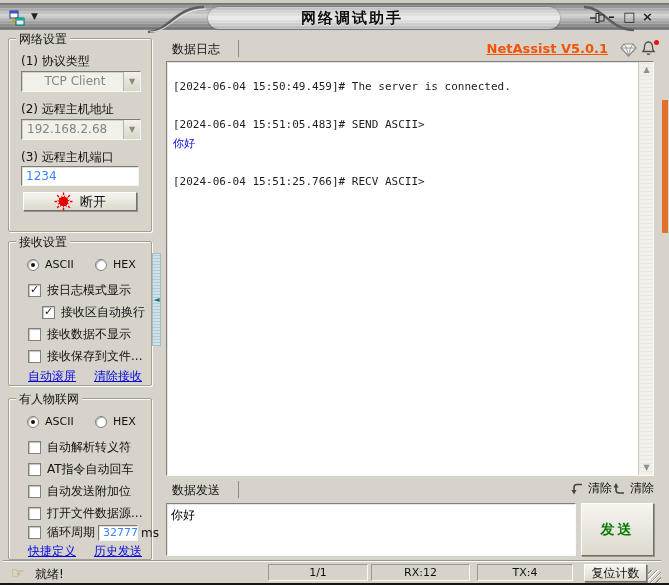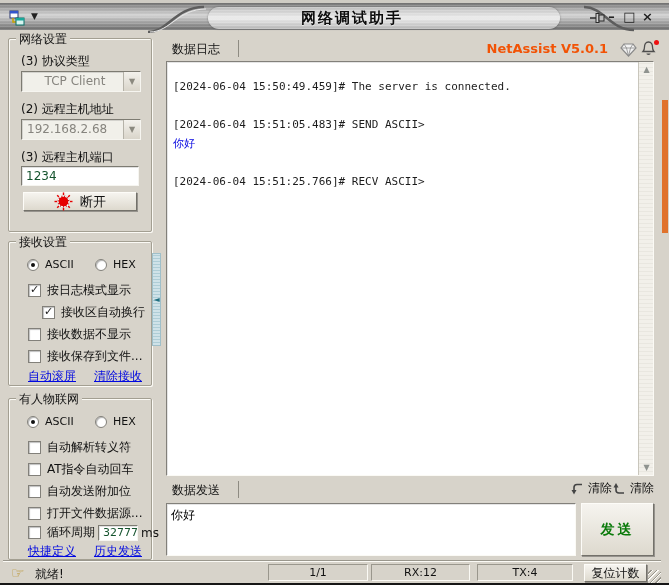--- a/index.html
+++ b/index.html
@@ -47,21 +47,21 @@
     border:1px solid #7d7b72; border-right-color:#f6f5f0; border-bottom-color:#f6f5f0;
     box-shadow:inset 1px 1px 0 rgba(0,0,0,.12); }
   .combo-val { flex:1; line-height:19px; padding-left:5px; color:#86847e; font-size:12px;
     white-space:nowrap; overflow:hidden; }
   .combo-btn { width:17px; border-left:1px solid #b5b2a8; background:linear-gradient(#f3f1ec,#d9d5ca);
     text-align:center; line-height:19px; font-size:8px; color:#8b897f; cursor:default; }
 
   .textbox { position:absolute; background:#fff; border:1px solid #7d7b72;
     border-right-color:#f6f5f0; border-bottom-color:#f6f5f0;
     box-shadow:inset 1px 1px 0 rgba(0,0,0,.12); font-size:12px; padding-left:4px;
-    font-family:"DejaVu Sans", sans-serif; color:#14532d; outline:none; }
+    font-family:"DejaVu Sans", sans-serif; color:#3b82f6; outline:none; }
 
   .btn3d { border:1px solid #73716a; border-top-color:#fdfcf8; border-left-color:#fdfcf8;
     background:linear-gradient(#f6f4ef,#ddd9ce); box-shadow:1px 1px 0 rgba(0,0,0,.3);
     cursor:pointer; font-family:"DejaVu Sans", sans-serif; }
 
   .disc-btn { position:absolute; display:flex; align-items:center; justify-content:center;
     gap:7px; font-size:13px; color:#111; }
   .red-light { width:19px; height:19px; }
 
   
@@ -81,21 +81,21 @@
   .splitter { position:absolute; left:152px; top:253px; width:9px; height:93px;
     background:repeating-linear-gradient(0deg,#cfe2e8 0 2px,#aecdd6 2px 3px);
     border:1px solid #9fbfc9; display:flex; align-items:center; justify-content:center; cursor:pointer; }
   .splitter span { font-size:8px; color:#1e6f80; }
 
   
   .tabbar { position:absolute; height:23px; }
   .tab-label { position:absolute; left:6px; top:3px; font-size:12px; color:#111; cursor:pointer; }
   .tab-sep { position:absolute; top:2px; width:1px; height:17px; background:#8e8b82; }
   .brand { position:absolute; top:3px; font-size:13px; font-weight:bold; color:#f25305;
-    cursor:pointer; }
+    text-decoration:underline; cursor:pointer; }
   .icon-16 { position:absolute; width:17px; height:17px; cursor:pointer; }
   .bell-dot { position:absolute; right:0; top:0; width:5px; height:5px; border-radius:50%; background:#e11; }
 
   .log { position:absolute; left:166px; top:61px; width:488px; height:415px; background:#fff;
     border:1px solid #82807a; border-right-color:#fbfaf5; border-bottom-color:#fbfaf5;
     box-shadow:inset 1px 1px 0 rgba(0,0,0,.1);
     font-family:"DejaVu Sans Mono", monospace; font-size:11px; line-height:19px;
     padding:15px 8px 0 6px; overflow:hidden; cursor:text; }
   .log-group { margin-bottom:19px; }
   .log-line { color:#1c1c1c; white-space:pre-wrap; }
@@ -160,21 +160,21 @@
     </svg>
     <div class="win-btns">
       <div class="win-btn">–</div>
       <div class="win-btn">□</div>
       <div class="win-btn">×</div>
     </div>
   </div>
 
   <div class="groupbox" style="left:8px; top:38px; width:144px; height:194px;">
     <div class="gb-legend">网络设置</div>
-    <div class="fld-label" style="left:12px; top:14px;">(3) 协议类型</div>
+    <div class="fld-label" style="left:12px; top:14px;">(1) 协议类型</div>
     <div class="combo" style="left:12px; top:32px; width:120px;">
       <div class="combo-val" style="text-align:center;">TCP Client</div>
       <div class="combo-btn">▼</div>
     </div>
     <div class="fld-label" style="left:12px; top:62px;">(2) 远程主机地址</div>
     <div class="combo" style="left:12px; top:80px; width:120px;">
       <div class="combo-val">192.168.2.68</div>
       <div class="combo-btn">▼</div>
     </div>
     <div class="fld-label" style="left:12px; top:110px;">(3) 远程主机端口</div>

